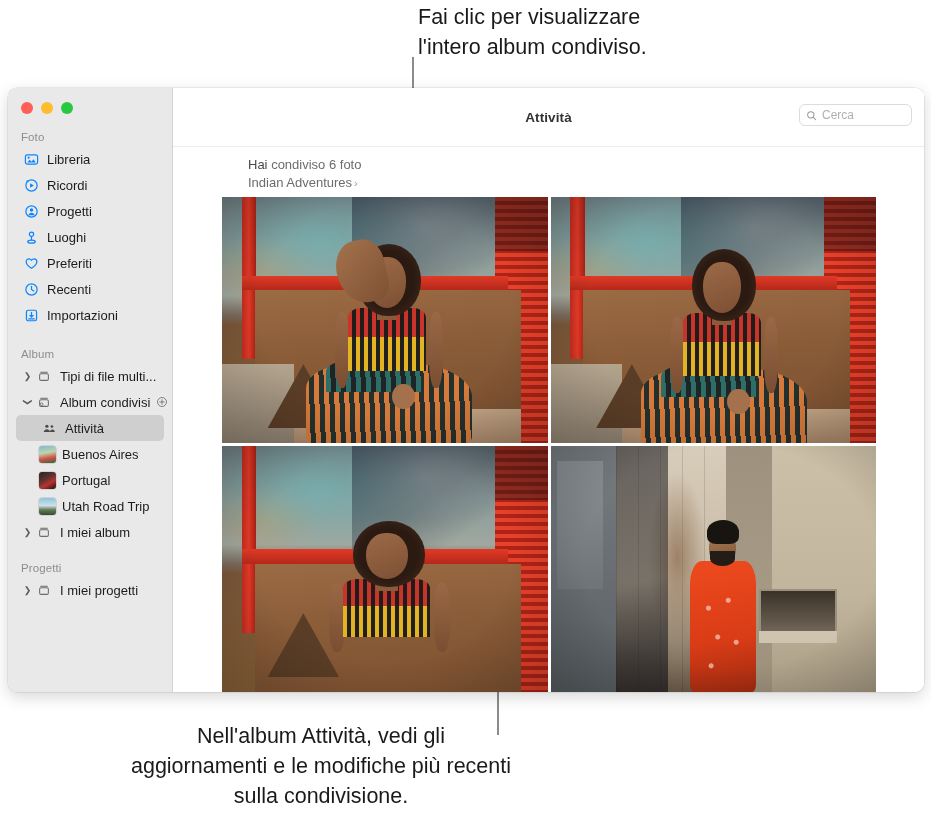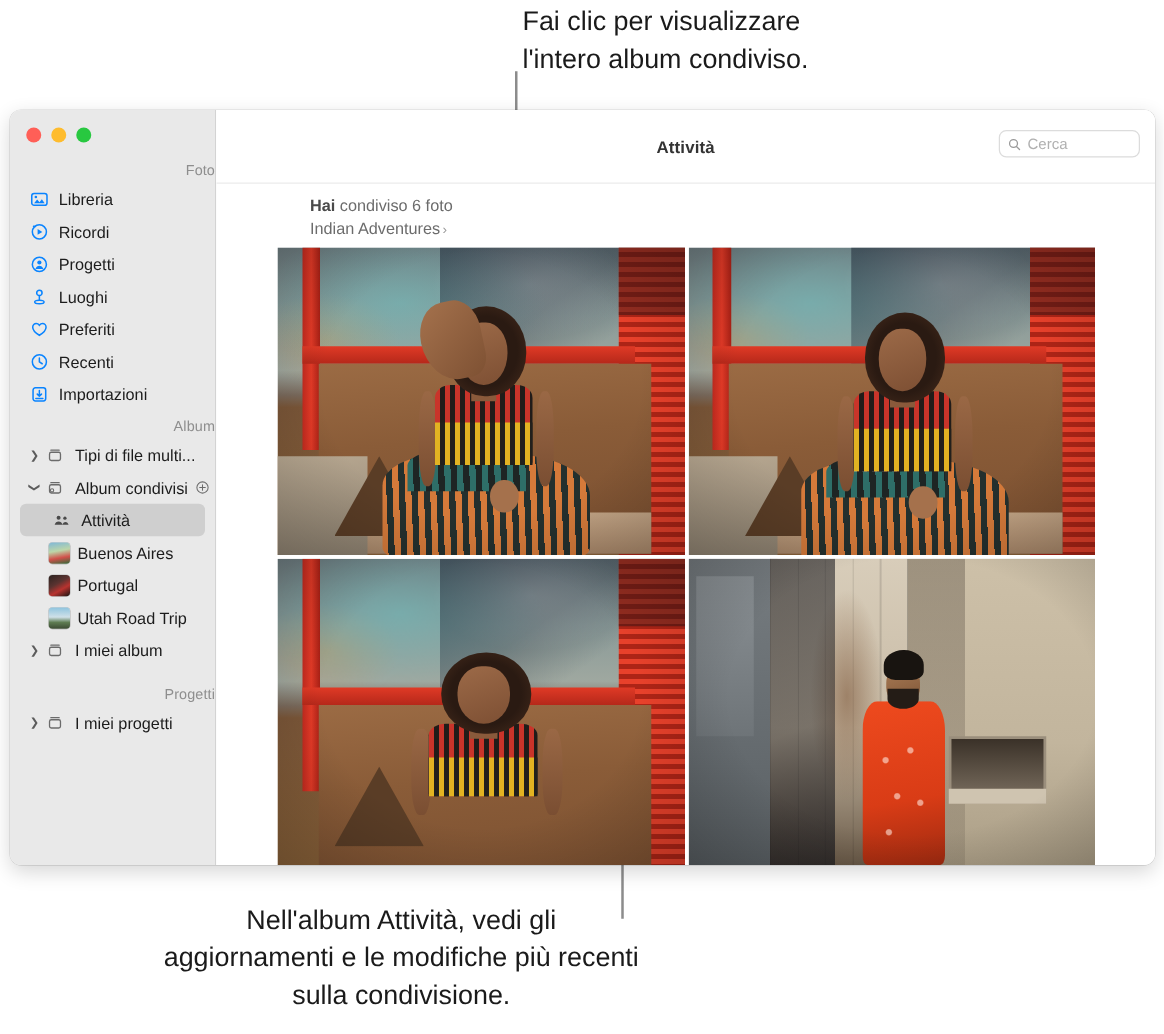--- a/index.html
+++ b/index.html
@@ -90,23 +90,22 @@
   .light.red    { background: #ff5f57; }
   .light.yellow { background: #febc2e; }
   .light.green  { background: #28c840; }
 
   .side-section {
     font-size: 11.5px;
     color: #8e8e8e;
     padding: 0 0 3px 13px;
     margin-top: 17px;
     letter-spacing: 0.1px;
-    text-align: right;
-  }
-  .side-section.album   { margin-top: 8px; }
+  }
+  .side-section.album   { margin-top: 20px; }
   .side-section.progetti{ }
 
   .side-row {
     display: flex;
     align-items: center;
     height: 26px;
     margin: 0 8px;
     padding-left: 5px;
     border-radius: 5px;
     font-size: 13px;
@@ -189,21 +188,21 @@
   }
   .search .sicon { margin-right: 5px; display: flex; }
   .search .sph { font-size: 12px; color: #b0b0b0; }
 
   .share-head {
     padding: 9px 0 5px 75px;
     font-size: 13px;
     color: #6c6c6c;
     line-height: 18px;
   }
-  .share-head .b { font-weight: bold; color: #4a4a4a; }
+  .share-head .b { font-weight: normal; color: #4a4a4a; }
   .share-head .albumline { color: #6c6c6c; }
   .share-head .chev { color: #9a9a9a; font-size: 11px; margin-left: 2px; }
 
   .grid {
     flex: 1 1 auto;
     display: grid;
     grid-template-columns: 1fr 1fr;
     grid-template-rows: 1fr 1fr;
     gap: 3px;
     padding: 0 48px 0 49px;

